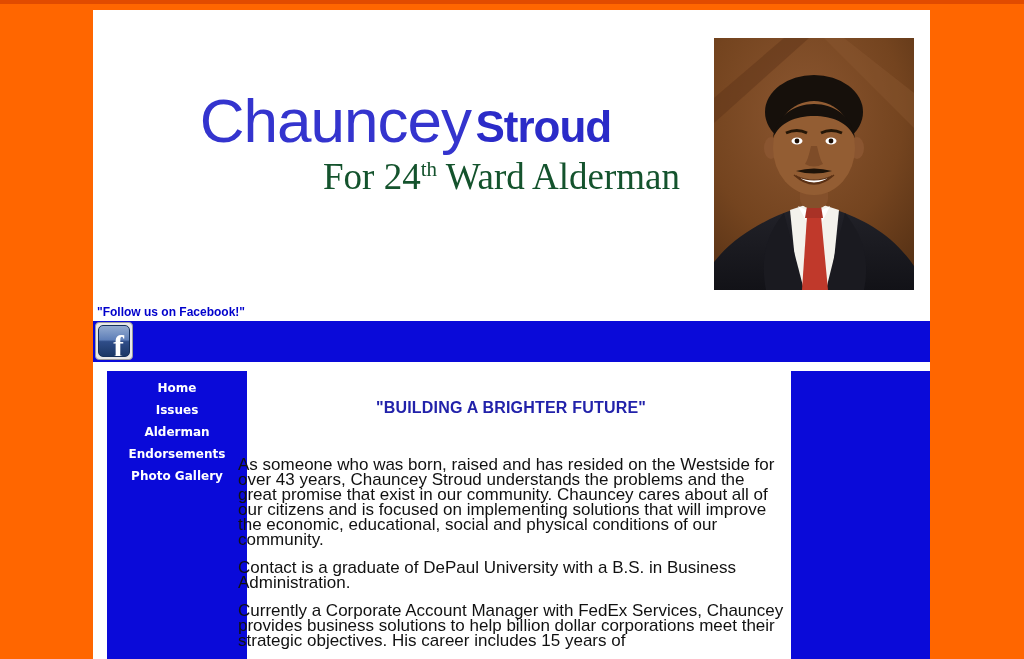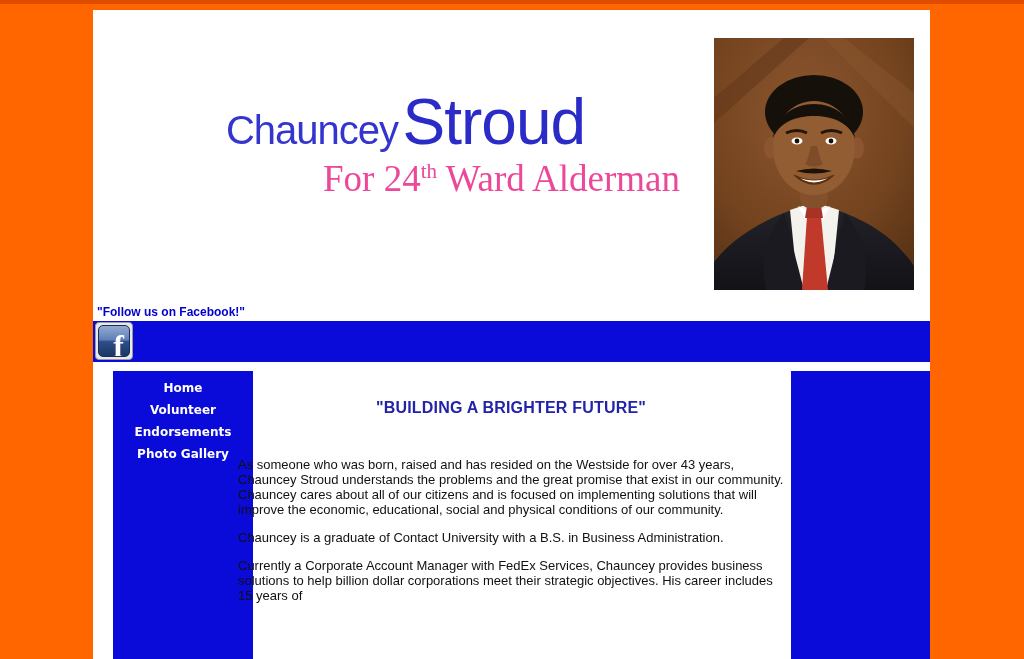--- a/index.html
+++ b/index.html
@@ -7,50 +7,50 @@
   body { font-family:"Liberation Sans", sans-serif; background:#FF6600; position:relative; }
 
   .page { position:absolute; left:0; top:0; width:1024px; height:659px; background:#FF6600; }
   .top-strip { position:absolute; left:0; top:0; width:1024px; height:4px; background:#E14B00; }
 
   .content { position:absolute; left:93px; top:10px; width:837px; height:649px; background:#FFFFFF; }
 
   
   .title-block { position:absolute; left:30px; top:80px; width:565px; }
   .site-title { text-align:center; white-space:nowrap; line-height:1; }
-  .title-first { font-size:40px; font-weight:normal; color:#3434CE; letter-spacing:-1px; }
-  .title-last  { font-size:64px; font-weight:normal;   color:#2B2BC8; letter-spacing:-1px; }
+  .title-first { font-size:62px; font-weight:normal; color:#3434CE; letter-spacing:-1px; }
+  .title-last  { font-size:44px; font-weight:bold;   color:#2B2BC8; letter-spacing:-1px; }
   .tagline { margin-top:6px; text-align:right; padding-right:8px;
-             font-family:"Liberation Serif", serif; font-size:37px; color:#ec4899; line-height:1.05; white-space:nowrap; }
+             font-family:"Liberation Serif", serif; font-size:37px; color:#14532d; line-height:1.05; white-space:nowrap; }
   .tagline sup { font-size:21px; vertical-align:super; line-height:0; }
 
   .portrait { position:absolute; left:621px; top:28px; width:200px; height:252px; }
   .portrait svg { display:block; width:100%; height:100%; }
 
   
   .fb-label { position:absolute; left:4px; top:295px; font-size:12px; font-weight:bold; color:#0000CC; }
   .fb-bar { position:absolute; left:0; top:311px; width:837px; height:41px; background:#0A0AD9; }
   .fb-frame { position:absolute; left:2px; top:1px; width:38px; height:38px;
               background:#E9E9E9; border:1px solid #9a9a9a; padding:2px; border-radius:4px; }
   .fb-inner { width:100%; height:100%; border-radius:5px; overflow:hidden; position:relative;
               background:linear-gradient(180deg,#93ABD0 0%,#5F7FB8 46%,#2F4D88 52%,#1B3766 100%);
               border:1px solid #16305c; }
   .fb-f { position:absolute; right:5px; bottom:-9px; font-family:"Liberation Serif", serif;
           font-weight:bold; font-size:32px; color:#FFFFFF; }
 
   
-  .left-col  { position:absolute; left:20px;  top:361px; width:140px; height:288px; background:#0A0AD9; padding-top:7px; }
+  .left-col  { position:absolute; left:14px;  top:361px; width:140px; height:288px; background:#0A0AD9; padding-top:7px; }
   .right-col { position:absolute; left:698px; top:361px; width:139px; height:288px; background:#0A0AD9; }
   .nav-item { height:22px; line-height:20px; text-align:center; color:#FFFFFF;
               font-family:"DejaVu Sans", sans-serif; font-size:12px; font-weight:bold; cursor:pointer; }
 
   .main-col { position:absolute; left:145px; top:361px; width:546px; }
   .page-heading { margin-top:28px; text-align:center; font-size:16px; font-weight:bold; color:#2222AA; letter-spacing:0.2px; }
   .body-text { margin-top:40px; }
-  .body-text p { font-size:13px; line-height:15px; color:#111111; margin-bottom:13px; }
+  .body-text p { font-size:17px; line-height:15px; color:#111111; margin-bottom:13px; }
 </style>
 </head>
 <body>
 
 <div class="page">
   <div class="top-strip"></div>
 
   <div class="content">
 
     <div class="title-block">
@@ -121,30 +121,31 @@
     <div class="fb-bar">
       <div class="fb-frame">
         <div class="fb-inner">
           <span class="fb-f">f</span>
         </div>
       </div>
     </div>
 
     <div class="left-col">
       <div class="nav-item">Home</div>
-      <div class="nav-item">Volunteer</div>
+      <div class="nav-item">Issues</div>
+      <div class="nav-item">Alderman</div>
       <div class="nav-item">Endorsements</div>
       <div class="nav-item">Photo Gallery</div>
     </div>
 
     <div class="main-col">
       <div class="page-heading">"BUILDING A BRIGHTER FUTURE"</div>
       <div class="body-text">
         <p>As someone who was born, raised and has resided on the Westside for over 43 years, Chauncey Stroud understands the problems and the great promise that exist in our community. Chauncey cares about all of our citizens and is focused on implementing solutions that will improve the economic, educational, social and physical conditions of our community.</p>
-        <p>Chauncey is a graduate of Contact University with a B.S. in Business Administration.</p>
+        <p>Contact is a graduate of DePaul University with a B.S. in Business Administration.</p>
         <p>Currently a Corporate Account Manager with FedEx Services, Chauncey provides business solutions to help billion dollar corporations meet their strategic objectives. His career includes 15 years of</p>
       </div>
     </div>
 
     <div class="right-col"></div>
 
   </div>
 </div>
 
 </body></html>

